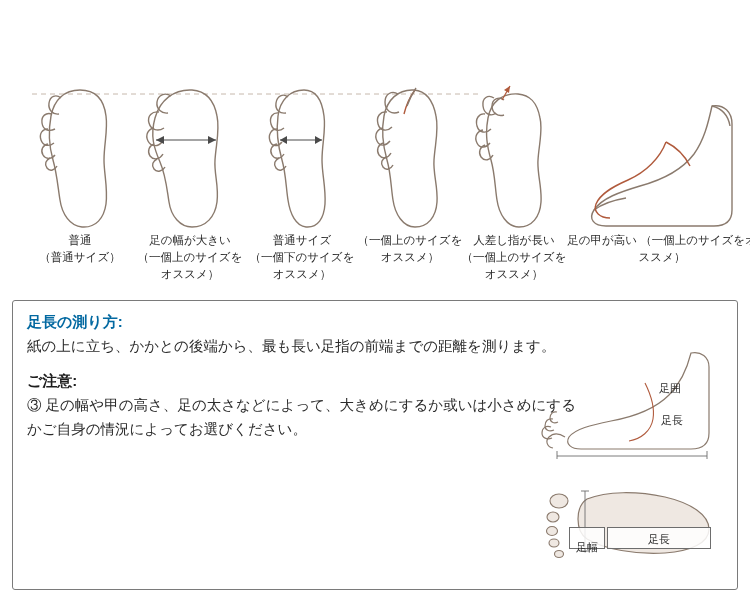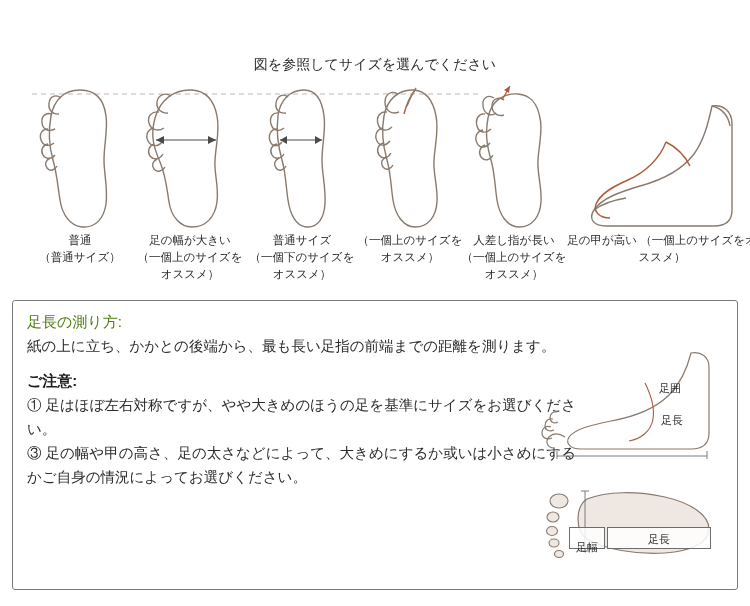--- a/index.html
+++ b/index.html
@@ -103,22 +103,22 @@
     box-sizing: border-box;
   }
   .panel-inner {
     position: absolute;
     left: 14px;
     top: 12px;
     width: 560px;
   }
   .h-lead {
     font-size: 15px;
-    font-weight: normal;
-    color: #4d7c0f;
+    font-weight: bold;
+    color: #0369a1;
     margin: 0 0 2px 0;
   }
   .p-lead {
     font-size: 14.5px;
     line-height: 24px;
     margin: 0 0 14px 0;
     color: #2b2b2b;
     white-space: nowrap;
   }
   .h-note {
@@ -157,21 +157,20 @@
     color: #2b2b2b;
     line-height: 14px;
   }
   svg { overflow: visible; }
 </style>
 </head>
 <body>
 
 <div class="page">
 
-  <div class="subtitle">図を参照してサイズを選んでください</div>
 
   <div class="feet-row">
 
     <svg class="dashed-line" width="460" height="10" style="position:absolute;left:10px;top:6px;">
       <line x1="0" y1="4" x2="450" y2="4" stroke="#c6b8ac" stroke-width="1" stroke-dasharray="5,4"></line>
     </svg>
 
     <div class="foot-cell" style="left:10px;">
       <svg class="foot-svg" width="92" height="150" viewBox="0 0 92 150">
         <g fill="none" stroke="#8a7a6d" stroke-width="1.4">
@@ -298,21 +297,20 @@
 
   </div>
 
   <div class="panel">
 
     <div class="panel-inner">
       <p class="h-lead">足長の測り方:</p>
       <p class="p-lead">紙の上に立ち、かかとの後端から、最も長い足指の前端までの距離を測ります。</p>
 
       <p class="h-note">ご注意:</p>
-      <p class="note-item">① 足はほぼ左右対称ですが、やや大きめのほうの足を基準にサイズをお選びください。</p>
       <p class="note-item">③ 足の幅や甲の高さ、足の太さなどによって、大きめにするか或いは小さめにするかご自身の情況によってお選びください。</p>
     </div>
 
     <div class="panel-figs">
 
       <svg width="190" height="112" viewBox="0 0 190 112" style="position:absolute;left:0;top:0;">
         <g fill="none" stroke="#8a7a6d" stroke-width="1.2">
           <path d="M150 4 C146 20 140 34 128 46 C114 60 92 68 70 72 C50 76 34 80 28 88 C24 95 30 100 40 100 L150 100 C162 100 168 94 168 84 L168 18 C168 8 160 2 150 4 Z"></path>
           <path d="M24 88 C18 84 12 84 8 88 C4 92 6 98 12 99"></path>
           <path d="M10 78 C5 76 1 79 1 84 C1 89 6 91 11 89"></path>

